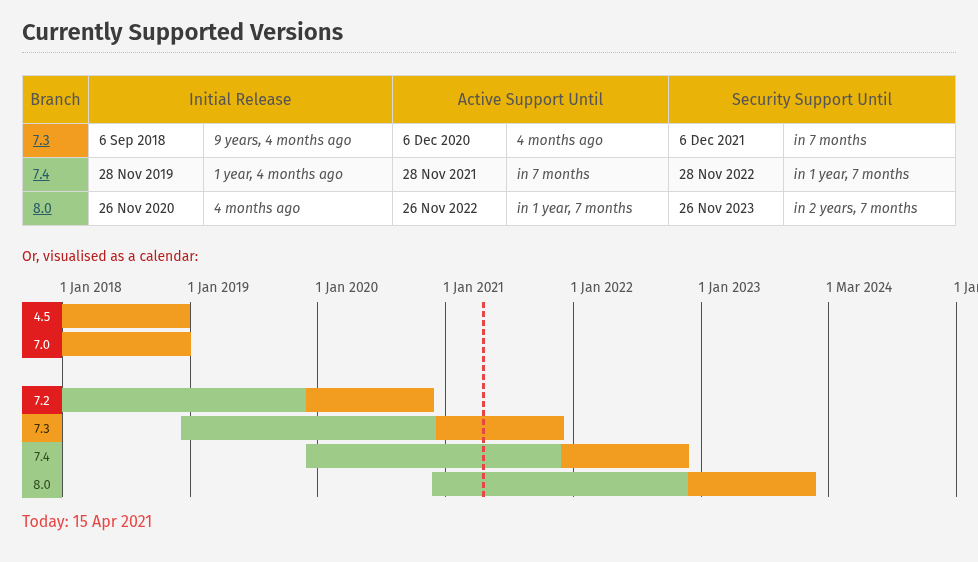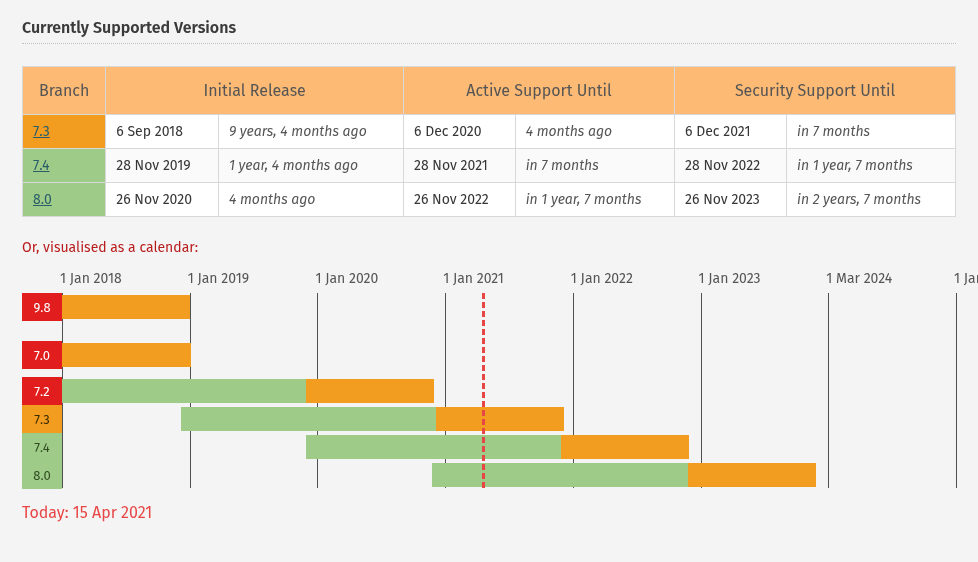--- a/index.html
+++ b/index.html
@@ -17,21 +17,21 @@
   body {
     margin: 0;
     background: var(--bg);
     font-family: "Fira Sans", "Segoe UI", "DejaVu Sans", sans-serif;
     color: var(--fg);
     font-size: 14px;
     padding: 18px 22px;
     width: 978px;
   }
   h1 {
-    font-size: 16px;
+    font-size: 24px;
     font-weight: 600;
     margin: 0 0 6px 0;
     color: #3b3b3b;
   }
   .sep {
     height: 1px;
     border-bottom: 1px dotted #bfbfbf;
     margin-bottom: 22px;
   }
   table {
@@ -42,24 +42,24 @@
   th, td {
     border: 1px solid var(--border);
     padding: 8px 10px;
     text-align: left;
     font-weight: 400;
     white-space: nowrap;
   }
   thead th {
     text-align: center;
     font-weight: 400;
-    background: #fdba74;
+    background: #eab308;
     font-size: 16px;
     color: #555;
-    padding: 14px 10px;
+    padding: 14px 2px;
   }
   tbody tr:nth-child(even) td { background: #fafafa; }
   .branch-cell {
     text-align: left;
     padding: 6px 10px;
   }
   .branch-cell[data-phase="security"] { background: var(--accent-orange); }
   .branch-cell[data-phase="active"]   { background: var(--accent-green); }
   .branch-link {
     color: #2a5d69;
@@ -199,24 +199,24 @@
   <div class="bars" id="bars" style="height: 196px;">
       <div class="grid-line" style="left: 0%;"></div>
       <div class="grid-line" style="left: 14.2857%;"></div>
       <div class="grid-line" style="left: 28.5714%;"></div>
       <div class="grid-line" style="left: 42.8571%;"></div>
       <div class="grid-line" style="left: 57.1429%;"></div>
       <div class="grid-line" style="left: 71.4286%;"></div>
       <div class="grid-line" style="left: 85.7143%;"></div>
       <div class="grid-line" style="left: 100%;"></div>
       <div class="row" style="top: 0px; position: absolute; left: 0px; right: 0px;">
-        <div class="row-label" data-status="eol">9.8</div>
+        <div class="row-label" data-status="eol">4.5</div>
         <div class="bar security" style="left: 0%; width: 14.2857%;"></div>
       </div>
-      <div class="row" style="top: 28px; position: absolute; left: 0px; right: 3px; margin-top: 20px;">
+      <div class="row" style="top: 28px; position: absolute; left: 0px; right: 3px;">
         <div class="row-label" data-status="eol">7.0</div>
         <div class="bar security" style="left: 0%; width: 14.4286%;"></div>
       </div>
       <div class="row" style="top: 84px; position: absolute; left: 0px; right: 0px;">
         <div class="row-label" data-status="eol">7.2</div>
         <div class="bar active" style="left: 0%; width: 27.2857%;"></div>
         <div class="bar security" style="left: 27.2857%; width: 14.2857%;"></div>
       </div>
       <div class="row" style="top: 112px; position: absolute; left: 0px; right: 0px;">
         <div class="row-label" data-status="security">7.3</div>

